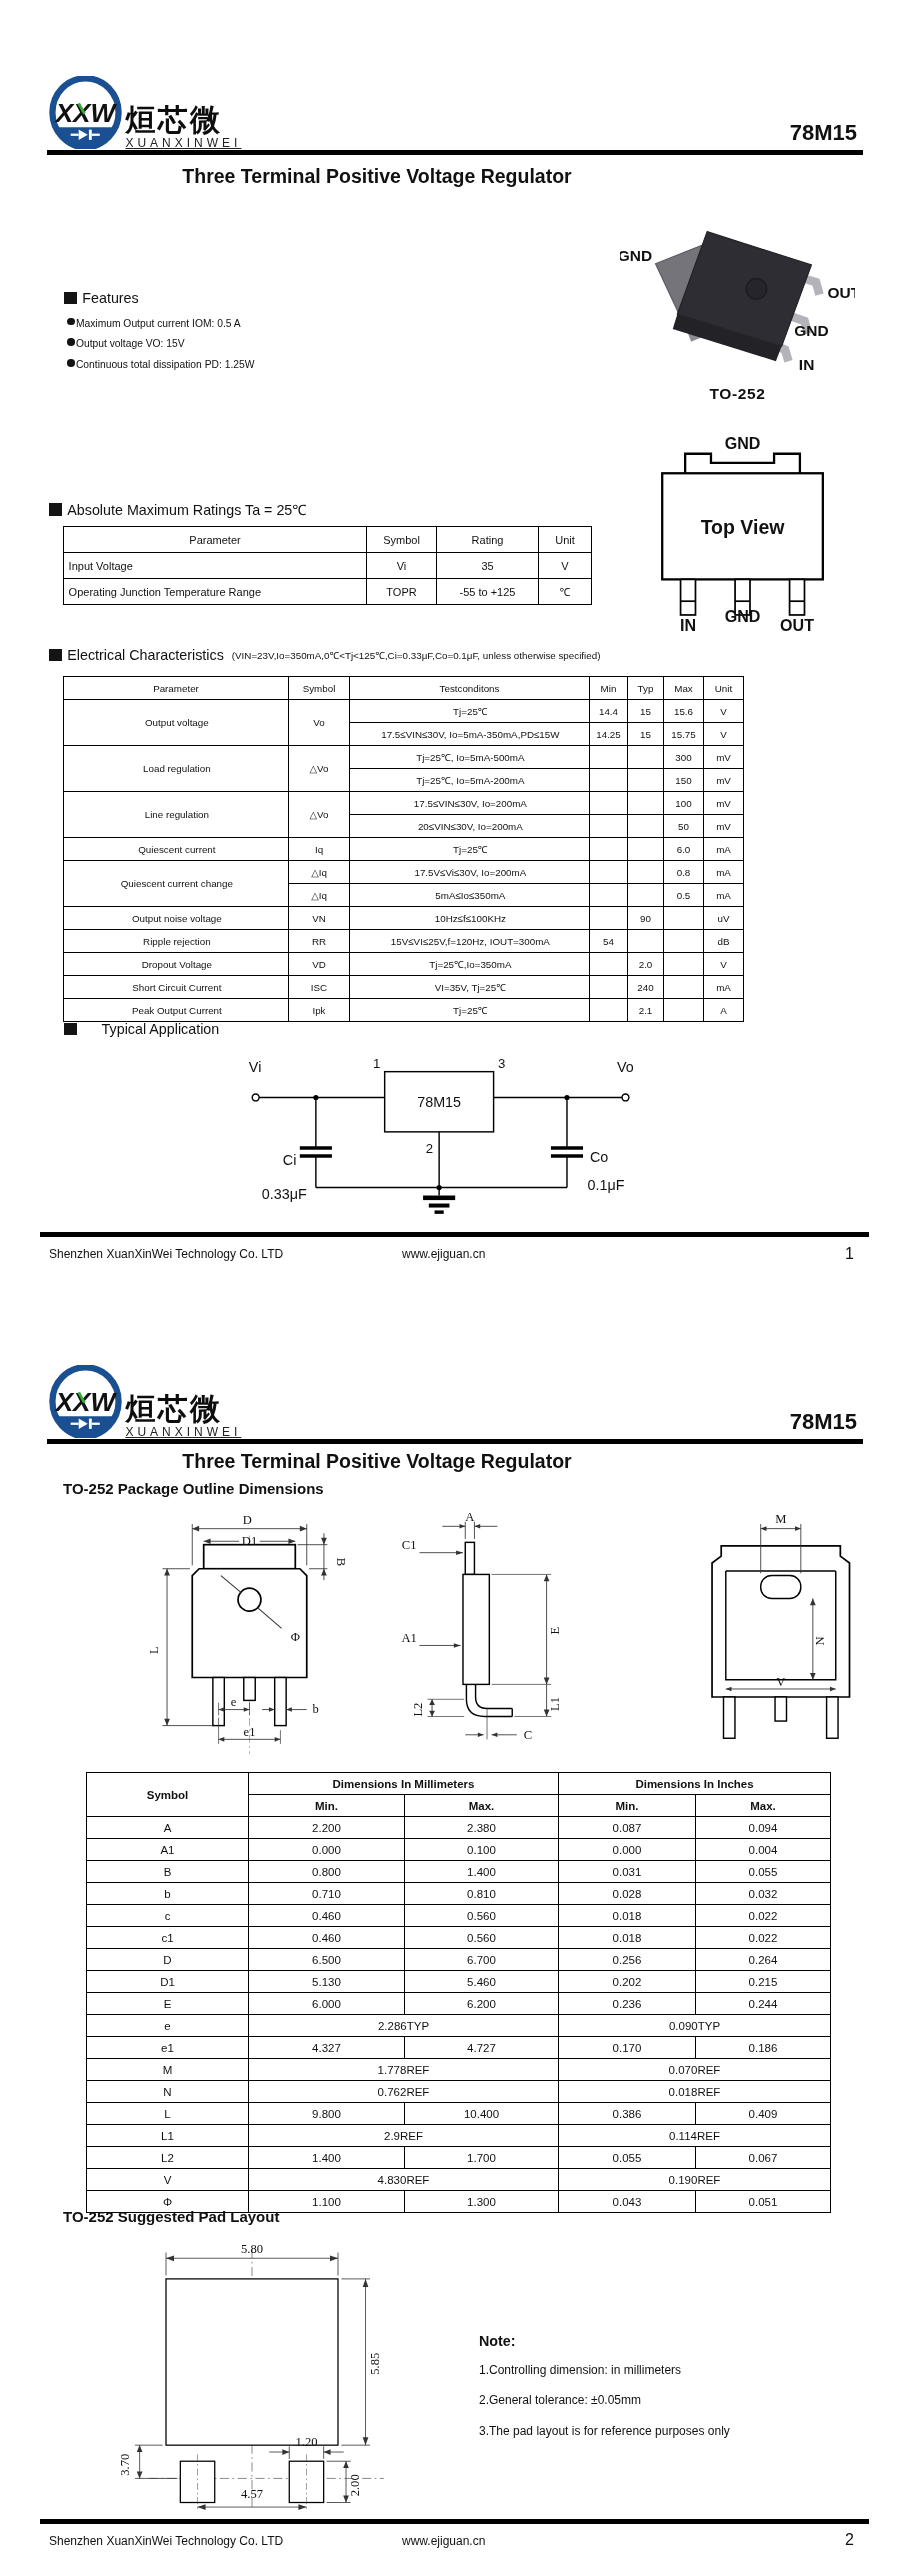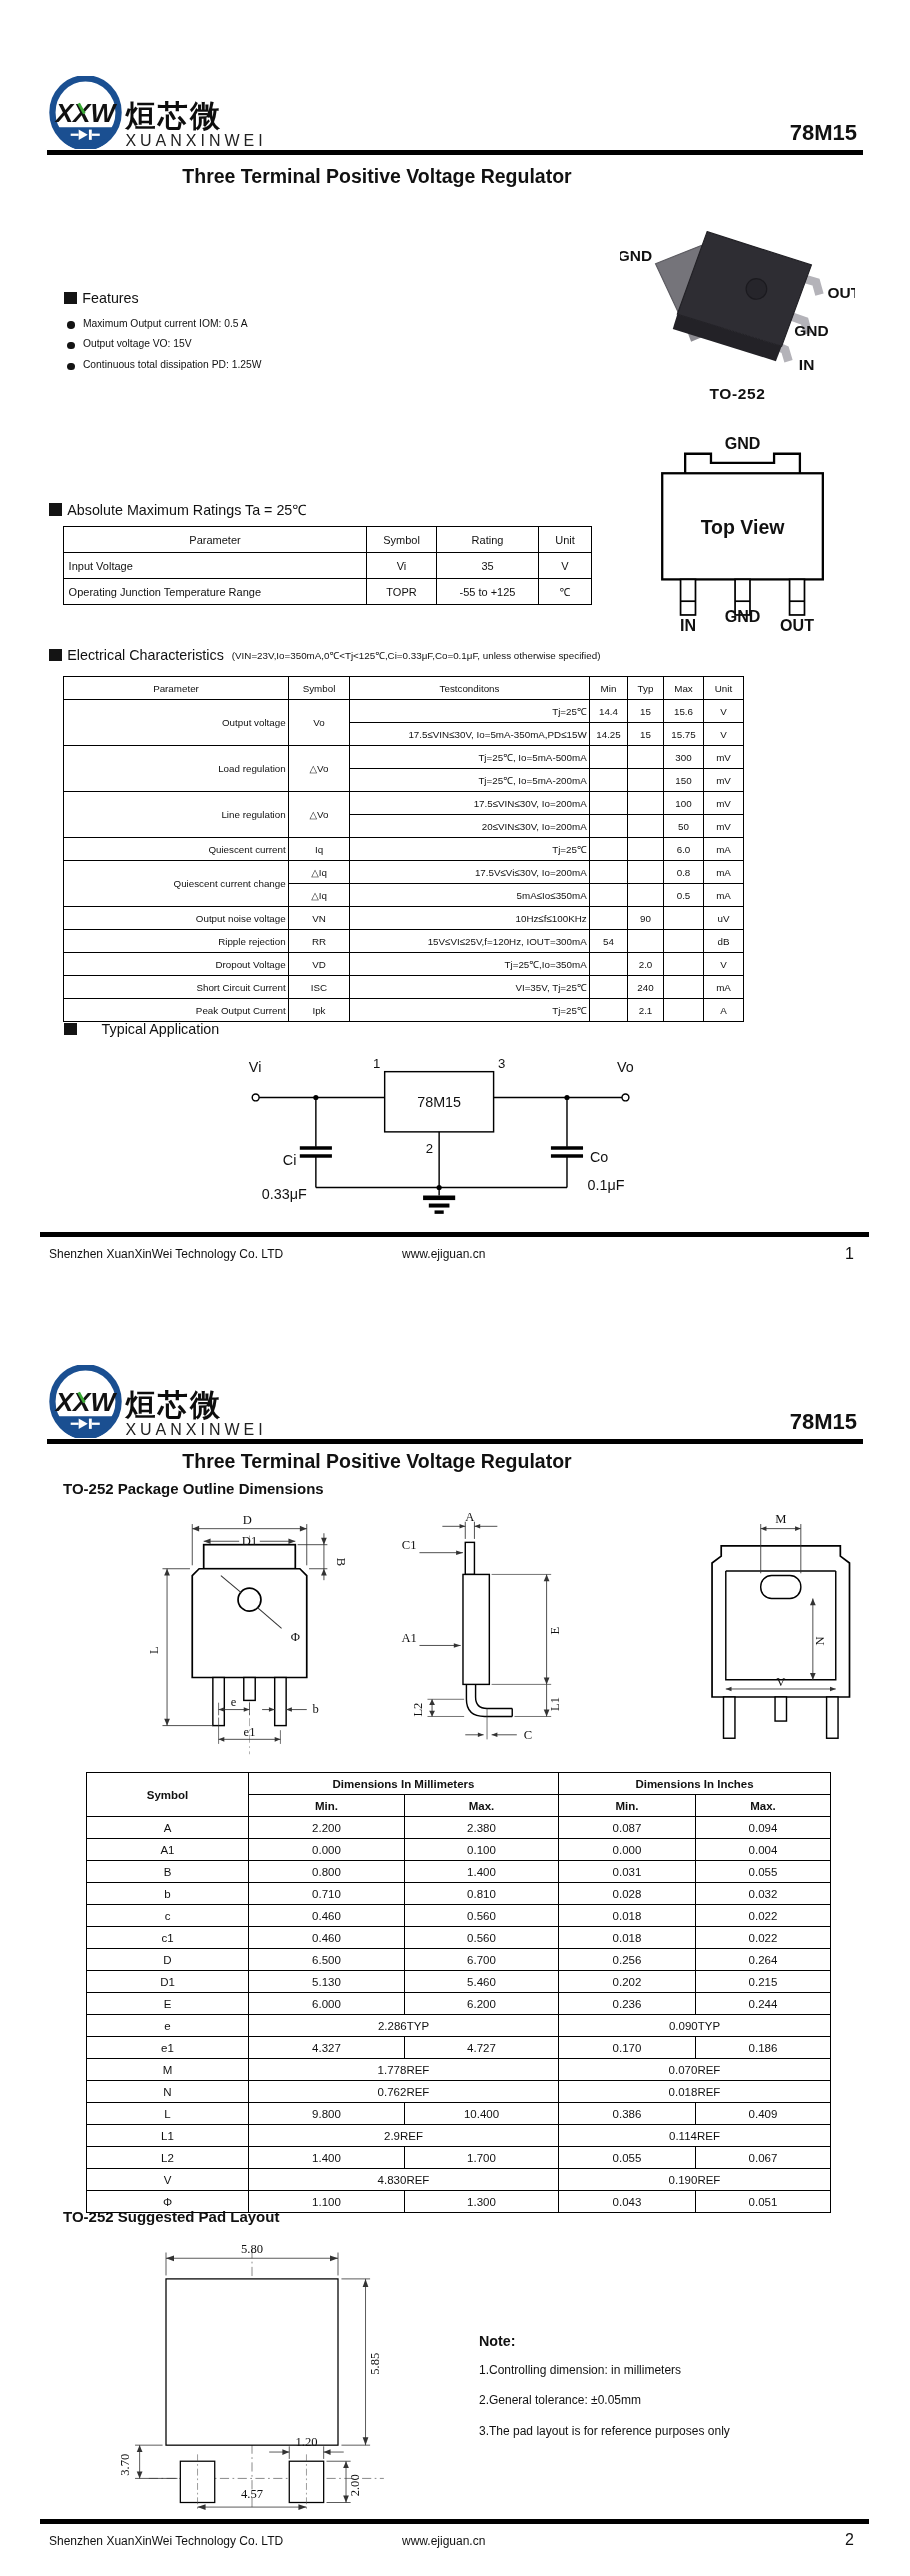--- a/index.html
+++ b/index.html
@@ -3,41 +3,41 @@
 <meta charset="utf-8">
 <style>
   html,body{margin:0;padding:0;background:#fff;}
   #doc{position:relative;width:910px;height:2576px;background:#fff;
        font-family:"Liberation Sans",sans-serif;color:#111;overflow:hidden;}
   .abs{position:absolute;}
   
   .logo-wrap{display:flex;align-items:flex-end;gap:3.4px;}
   .brand-col{display:flex;flex-direction:column;line-height:1;}
   .brand-cn{font-size:30px;font-weight:bold;letter-spacing:2.3px;color:#0d0d0d;}
-  .brand-en{font-size:16px;letter-spacing:4px;color:#222;margin-top:2.3px;}
+  .brand-en{font-size:12px;letter-spacing:4px;color:#222;margin-top:2.3px;text-decoration:underline;}
   .part-no{font-size:22px;font-weight:bold;text-align:right;width:229px;}
   .rule{background:#000;height:4.6px;}
   .doc-title{width:754px;text-align:center;font-size:19.5px;font-weight:bold;}
   
   .sec-head{display:flex;align-items:center;gap:5.7px;font-size:14.3px;}
   .sq{width:12.6px;height:12.6px;background:#141414;flex:0 0 auto;}
   .cond{font-size:9.8px;margin-left:2.3px;}
   
   .feat-list{margin-top:11.5px;}
-  .feat-item{display:flex;align-items:flex-end;gap:8px;font-size:10.3px;margin:0 0 9.8px 3.4px;}
+  .feat-item{display:flex;align-items:flex-start;gap:1px;font-size:10.3px;margin:0 0 9.8px 3.4px;}
   .dot{width:7.5px;height:7.5px;border-radius:50%;background:#141414;flex:0 0 auto;}
   
   table{border-collapse:collapse;table-layout:fixed;}
   .dtable{border:1.7px solid #000;}
   .dtable td,.dtable th{border:1.1px solid #000;font-weight:normal;text-align:center;
       padding:0 2.3px;overflow:hidden;white-space:nowrap;}
   .amr td,.amr th{height:25px;font-size:11px;}
   .amr .l{text-align:left;padding-left:4.6px;margin-top:38px;}
   .ec td,.ec th{height:22px;font-size:9.8px;}
-  .ec .l{text-align:right;padding-left:4px;}
+  .ec .l{text-align:center;padding-left:4px;}
   .dims td,.dims th{height:21px;font-size:11.5px;}
   .dims th{font-weight:bold;}
   .bold-head{font-size:15px;font-weight:bold;}
   
   .fig-caption{text-align:center;font-size:15.5px;font-weight:bold;letter-spacing:0.6px;}
   svg text{font-family:"Liberation Sans",sans-serif;fill:#111;}
   svg .dim{font-family:"Liberation Serif",serif;font-size:22px;}
   .footer-co{font-size:12px;}
   .footer-web{font-size:12px;}
   .footer-pg{font-size:16px;text-align:right;width:34px;}

